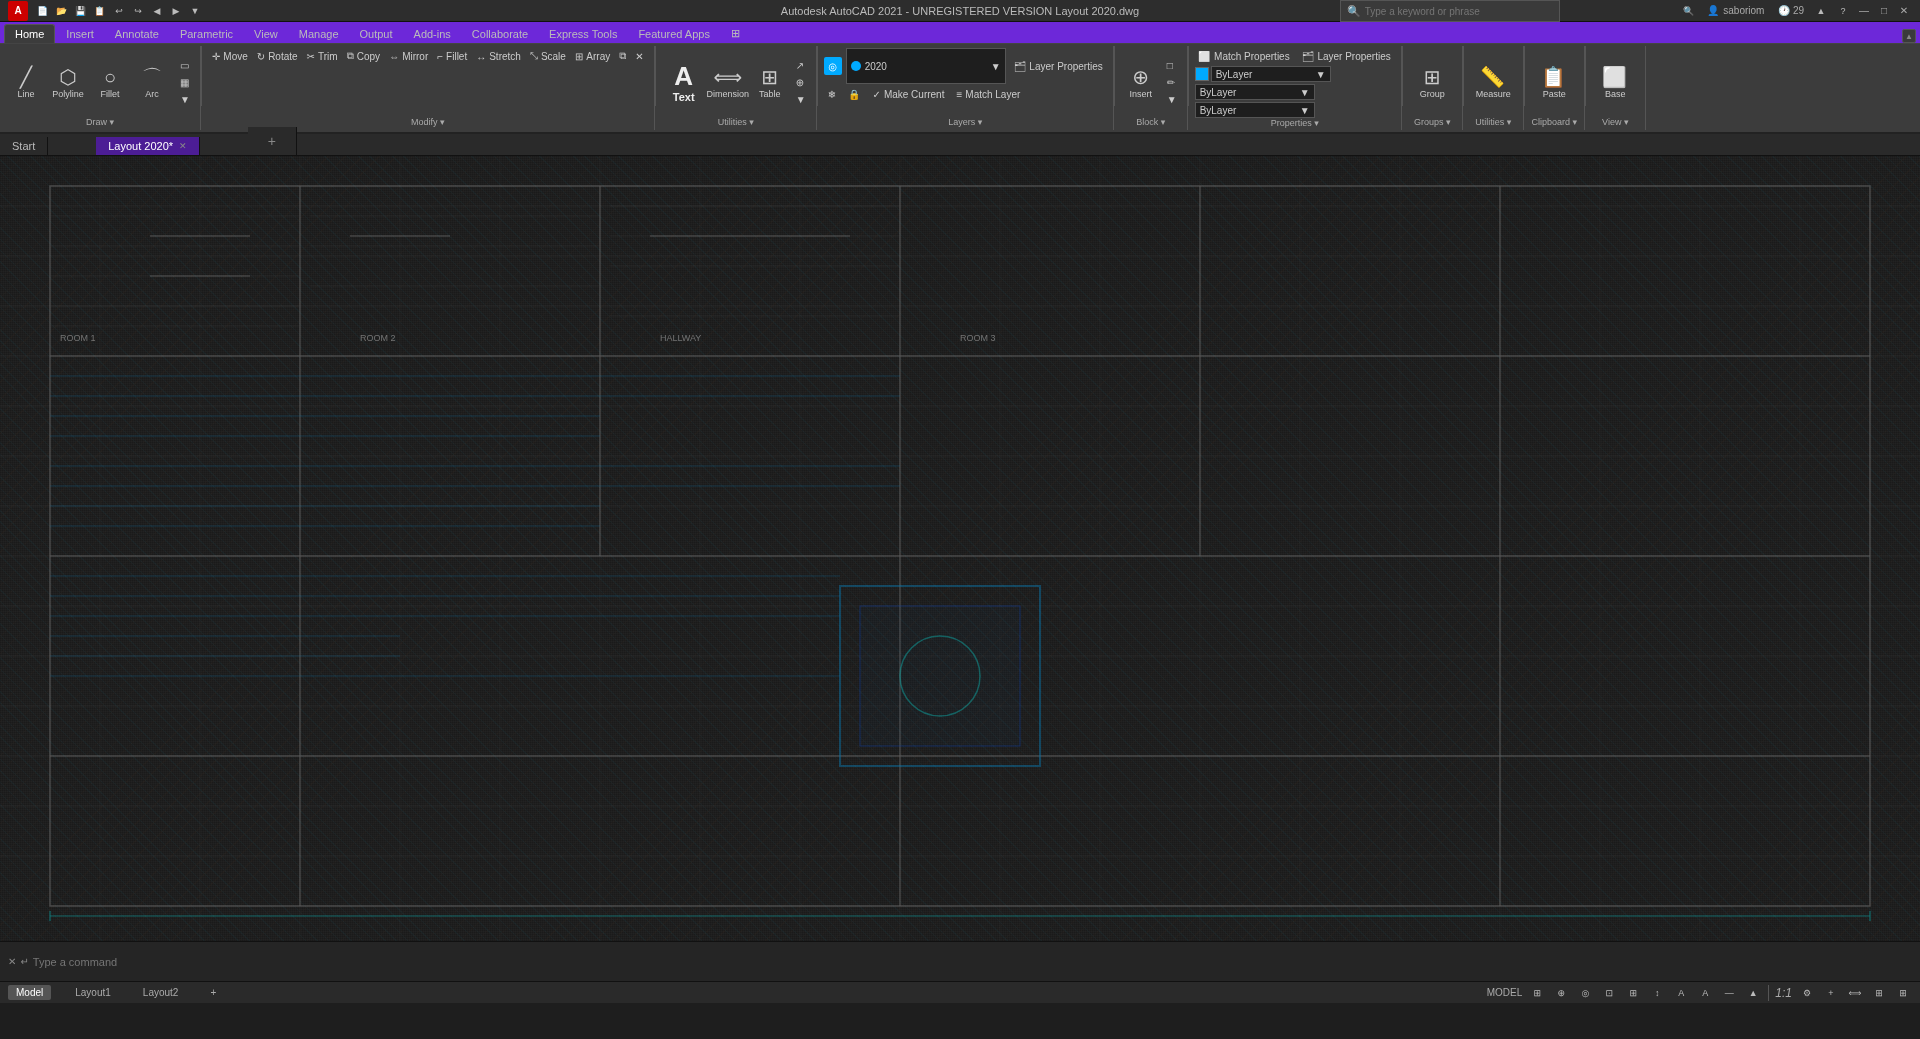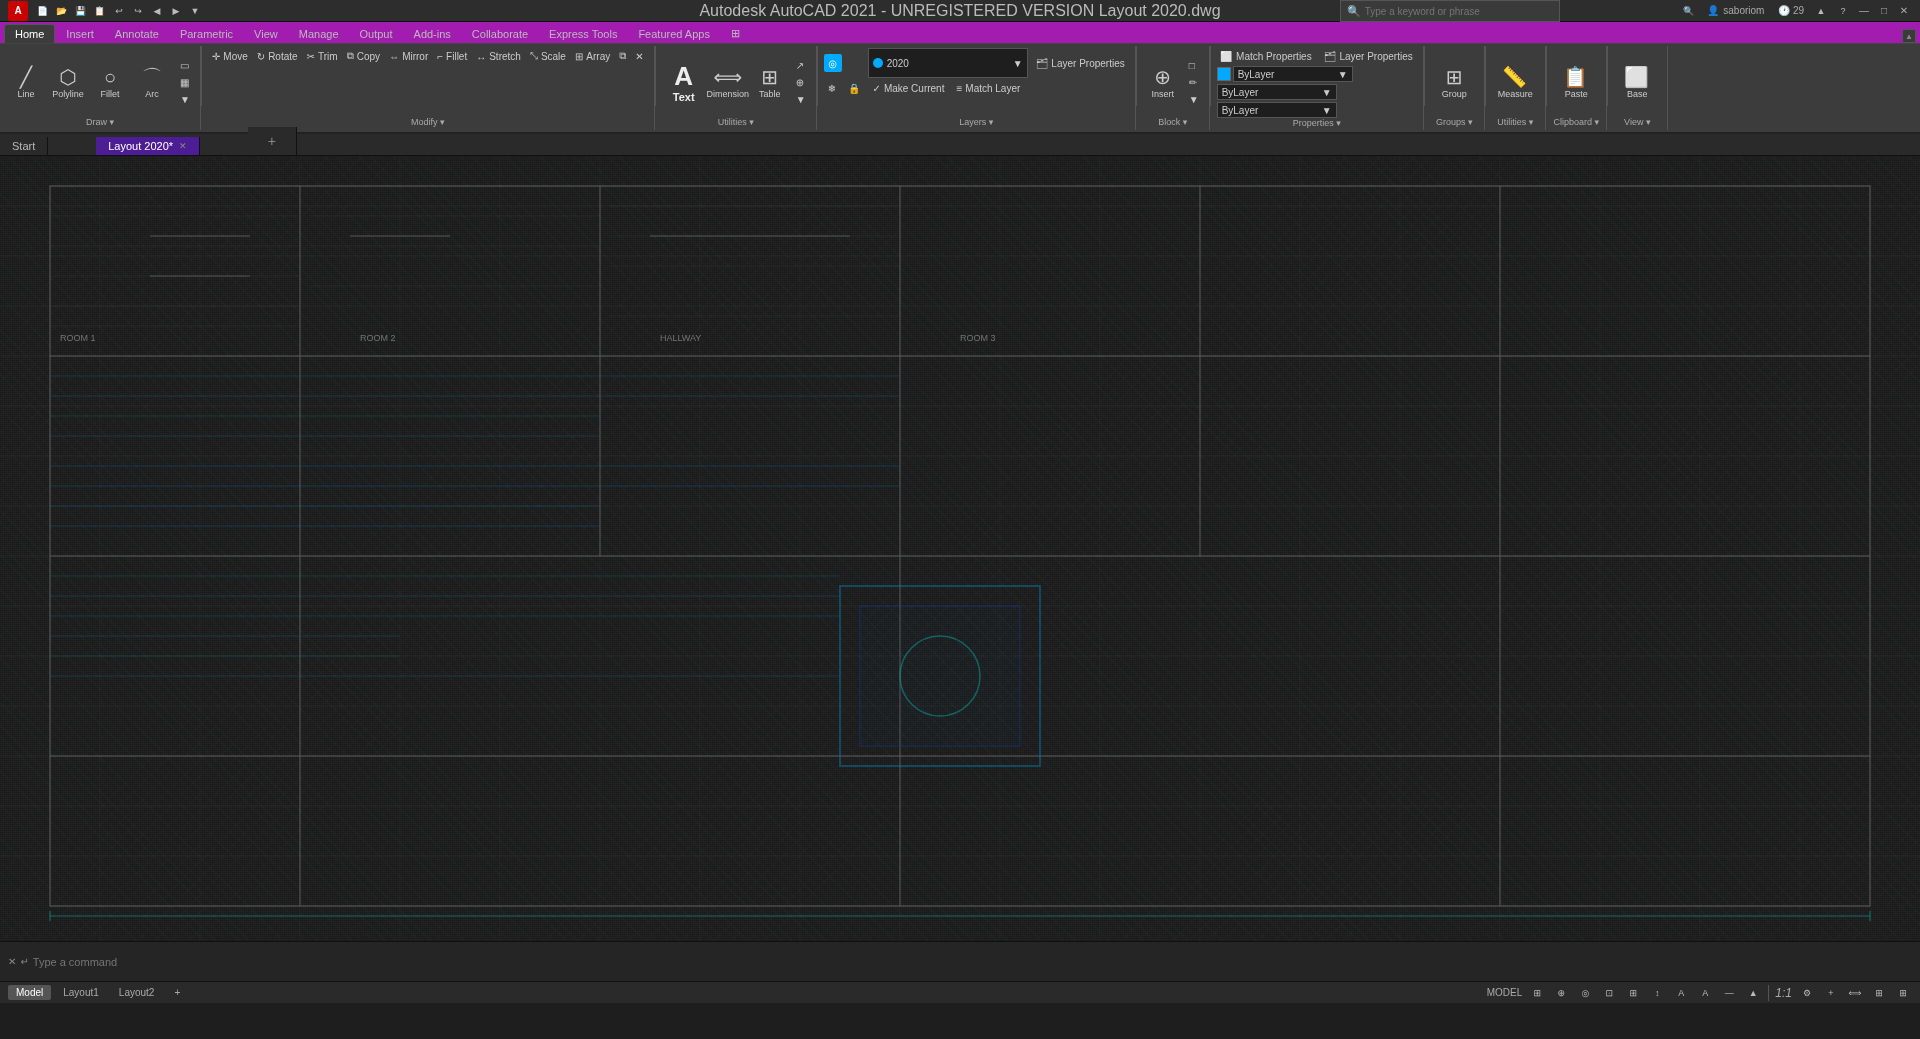--- a/index.html
+++ b/index.html
@@ -9,21 +9,21 @@
     #titlebar {
       height: 22px;
       background: #2d2d2d;
       display: flex;
       align-items: center;
       justify-content: space-between;
       padding: 0 8px;
       border-bottom: 1px solid #111;
     }
     #titlebar .left { display: flex; align-items: center; gap: 6px; }
-    #titlebar .title { flex: 1; text-align: right; font-size: 16px; color: #bbb; position: absolute; left: 50%; transform: translateX(-50%); }
+    #titlebar .title { flex: 1; text-align: right; font-size: 11px; color: #bbb; position: absolute; left: 50%; transform: translateX(-50%); }
     #titlebar .right { display: flex; align-items: center; gap: 4px; margin-left: auto; }
     .title-btn { width: 16px; height: 16px; display: flex; align-items: center; justify-content: center; font-size: 10px; cursor: pointer; color: #aaa; }
     .qa-btn { width: 18px; height: 18px; display: flex; align-items: center; justify-content: center; font-size: 9px; color: #bbb; cursor: pointer; border-radius: 2px; }
 
     
     #searchbar {
       position: absolute;
       top: 0;
       right: 360px;
       width: 220px;
@@ -40,21 +40,21 @@
       border: none;
       color: #aaa;
       font-size: 10px;
       outline: none;
       width: 100%;
     }
 
     
     #ribbon-tabs {
       height: 22px;
-      background: #a21caf;
+      background: #6d28d9;
       display: flex;
       align-items: flex-end;
       padding-left: 4px;
       border-bottom: 1px solid #444;
     }
     .ribbon-tab {
       padding: 3px 10px;
       font-size: 11px;
       color: #bbb;
       cursor: pointer;
@@ -122,29 +122,28 @@
       color: #ccc;
       white-space: nowrap;
       height: 16px;
     }
 
     
     .layers-dropdown {
       background: #1e1e1e;
       border: 1px solid #555;
       padding: 0 4px;
-      height: 30px;
+      height: 36px;
       display: flex;
       align-items: center;
       font-size: 10px;
       color: #ccc;
       cursor: pointer;
       min-width: 160px;
       gap: 4px;
-      margin-left: 22px;
     }
     .prop-dropdown {
       background: #1e1e1e;
       border: 1px solid #555;
       padding: 0 4px;
       height: 16px;
       display: flex;
       align-items: center;
       font-size: 10px;
       color: #ccc;
@@ -204,21 +203,21 @@
     .canvas-tab .add-icon { font-size: 14px; color: #888; cursor: pointer; padding: 3px 8px; }
 
     
     #statusbar {
       height: 22px;
       background: #2a2a2a;
       display: flex;
       align-items: center;
       padding: 0 8px;
       border-top: 1px solid #111;
-      gap: 4px;
+      gap: 16px;
       font-size: 10px;
       color: #aaa;
     }
     .status-tab {
       padding: 2px 8px;
       cursor: pointer;
       border-radius: 2px;
     }
     .status-tab.active { background: #555; color: #fff; }
 

